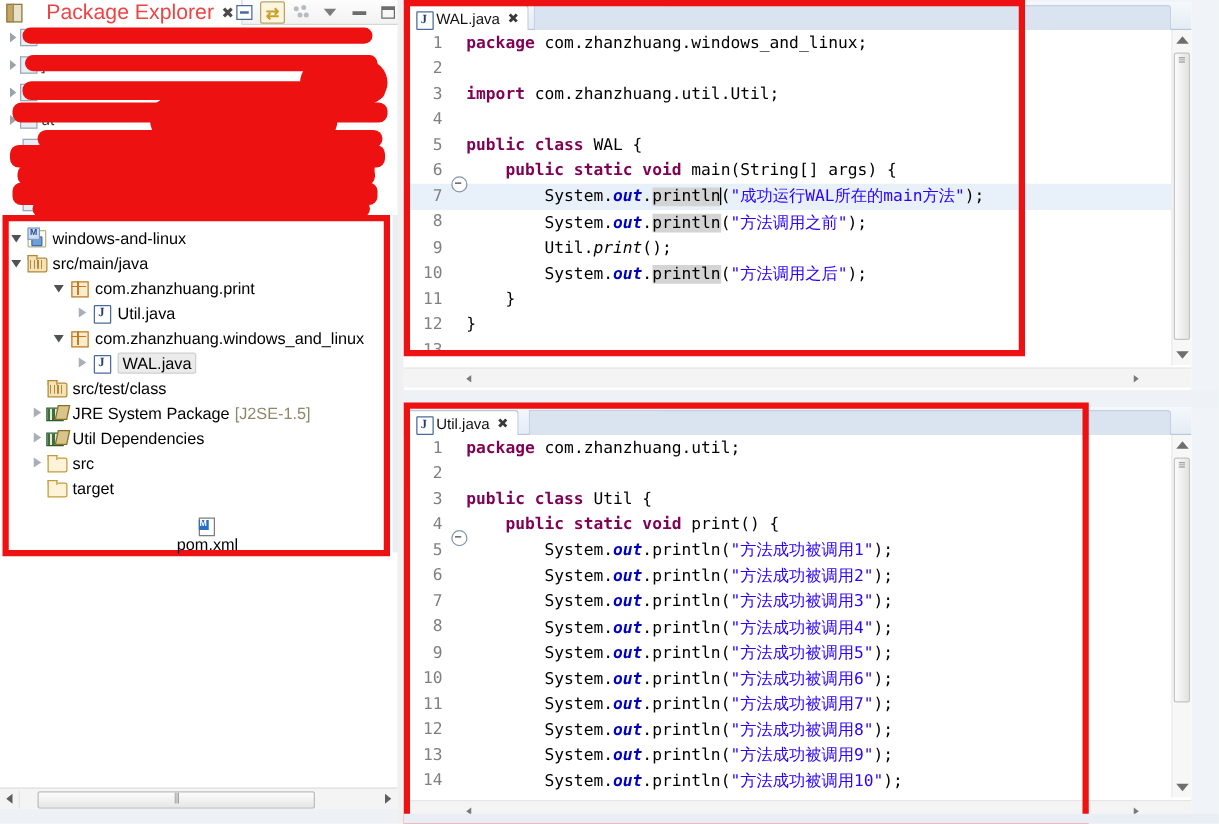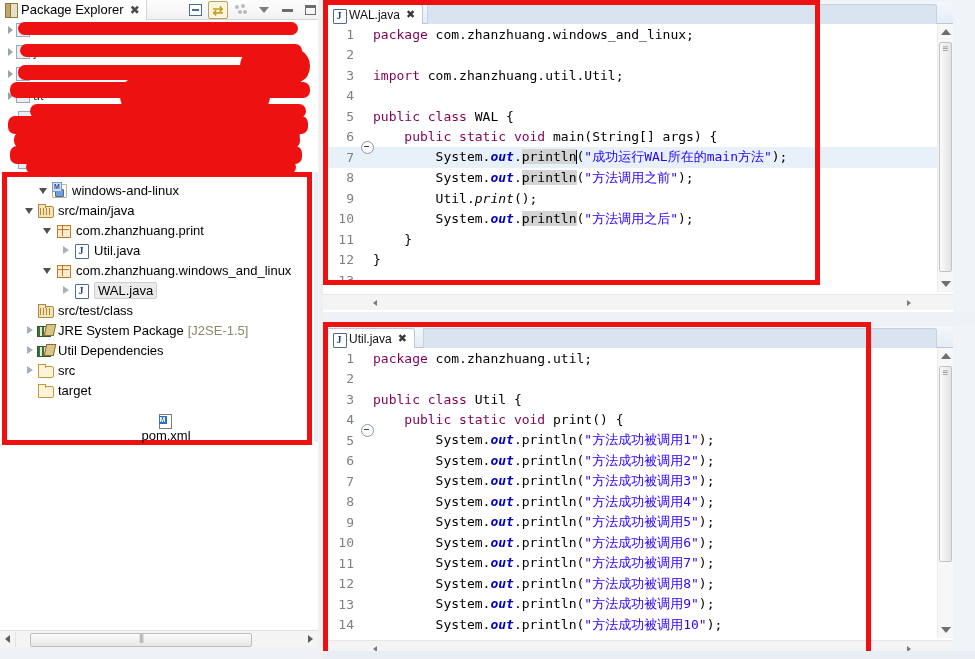--- a/index.html
+++ b/index.html
@@ -32,21 +32,21 @@
     width: 13px; height: 13px; margin-right: 4px; position: relative; flex: none;
   }
   .pe-tab-icon::before {
     content: ""; position: absolute; left: 1px; top: 0; width: 4px; height: 13px;
     background: #c6a664; border: 1px solid #8d7a3f;
   }
   .pe-tab-icon::after {
     content: ""; position: absolute; left: 6px; top: 0; width: 6px; height: 13px;
     background: #e8e0c8; border: 1px solid #8d7a3f;
   }
-  #pe-tab-label { font-size: 13px; color: #000000; white-space: nowrap; }
+  #pe-tab-label { font-size: 17px; color: #ef4444; white-space: nowrap; margin-left: 16px; }
   #pe-tab-close {
     margin-left: 6px; font-size: 12px; color: #4a4a4a; line-height: 1;
   }
   #pe-toolbar {
     position: absolute; right: 2px; top: 1px; height: 18px;
     display: flex; align-items: center; gap: 3px;
   }
   .tb-btn {
     width: 20px; height: 18px; display: flex; align-items: center; justify-content: center;
     border: 1px solid transparent; border-radius: 2px;
@@ -282,21 +282,21 @@
   }
   .fold { width: 12px; flex: none; position: relative; }
   .fold.has::before {
     content: ""; position: absolute; left: 0px; top: 4px; width: 11px; height: 11px;
     border: 1px solid #8796a8; border-radius: 50%; background: #fff;
   }
   .fold.has::after {
     content: ""; position: absolute; left: 3px; top: 9px; width: 5px; height: 1px; background: #445;
   }
   .ctext { white-space: pre; flex: 1; color: #000; }
-  .kw { color: #7f0055; font-weight: normal; text-align: center; }
+  .kw { color: #7f0055; font-weight: bold; text-align: center; }
   .fld { color: #0000c0; font-style: italic; font-weight: bold; }
   .str { color: #2a00ff; }
   .occ { background: #d4d4d4; }
   .caret {
     display: inline-block; width: 0; border-left: 1px solid #000; height: 14px;
     vertical-align: -3px; margin: 0 -0.5px;
   }
 
   .ed-vscroll {
     position: absolute; right: 0; top: 0; width: 16px;
@@ -414,28 +414,28 @@
       <span class="scribble" style="left:26px;  top:140px; width:270px; height:14px;"></span>
       <span class="scribble" style="left:120px; top:56px;  width:150px; height:40px; border-radius:20px;"></span>
       <span class="scribble" style="left:190px; top:88px;  width:110px; height:48px; border-radius:24px;"></span>
       <span class="scribble" style="left:36px;  top:104px; width:90px;  height:34px; border-radius:17px;"></span>
       <span class="scribble" style="left:240px; top:28px;  width:70px;  height:36px; border-radius:18px;"></span>
     </div>
 
     <div id="pe-redbox"></div>
 
     <div id="pe-tree">
-      <div class="tnode" style="padding-left:0px;margin-left:30px;">
+      <div class="tnode" style="padding-left:0px;">
         <span class="twist open"></span>
         <span class="tico ico-project">
             <i class="proj-dot"></i>
           </span>
         <span class="tlabel">windows-and-linux</span>
       </div>
-      <div class="tnode" style="padding-left:16px;">
+      <div class="tnode" style="padding-left:0;">
         <span class="twist open"></span>
         <span class="tico ico-srcfolder">
             <i class="srcbar"></i>
           </span>
         <span class="tlabel">src/main/java</span>
       </div>
       <div class="tnode" style="padding-left:34px;">
         <span class="twist open"></span>
         <span class="tico ico-package"></span>
         <span class="tlabel">com.zhanzhuang.print</span>

